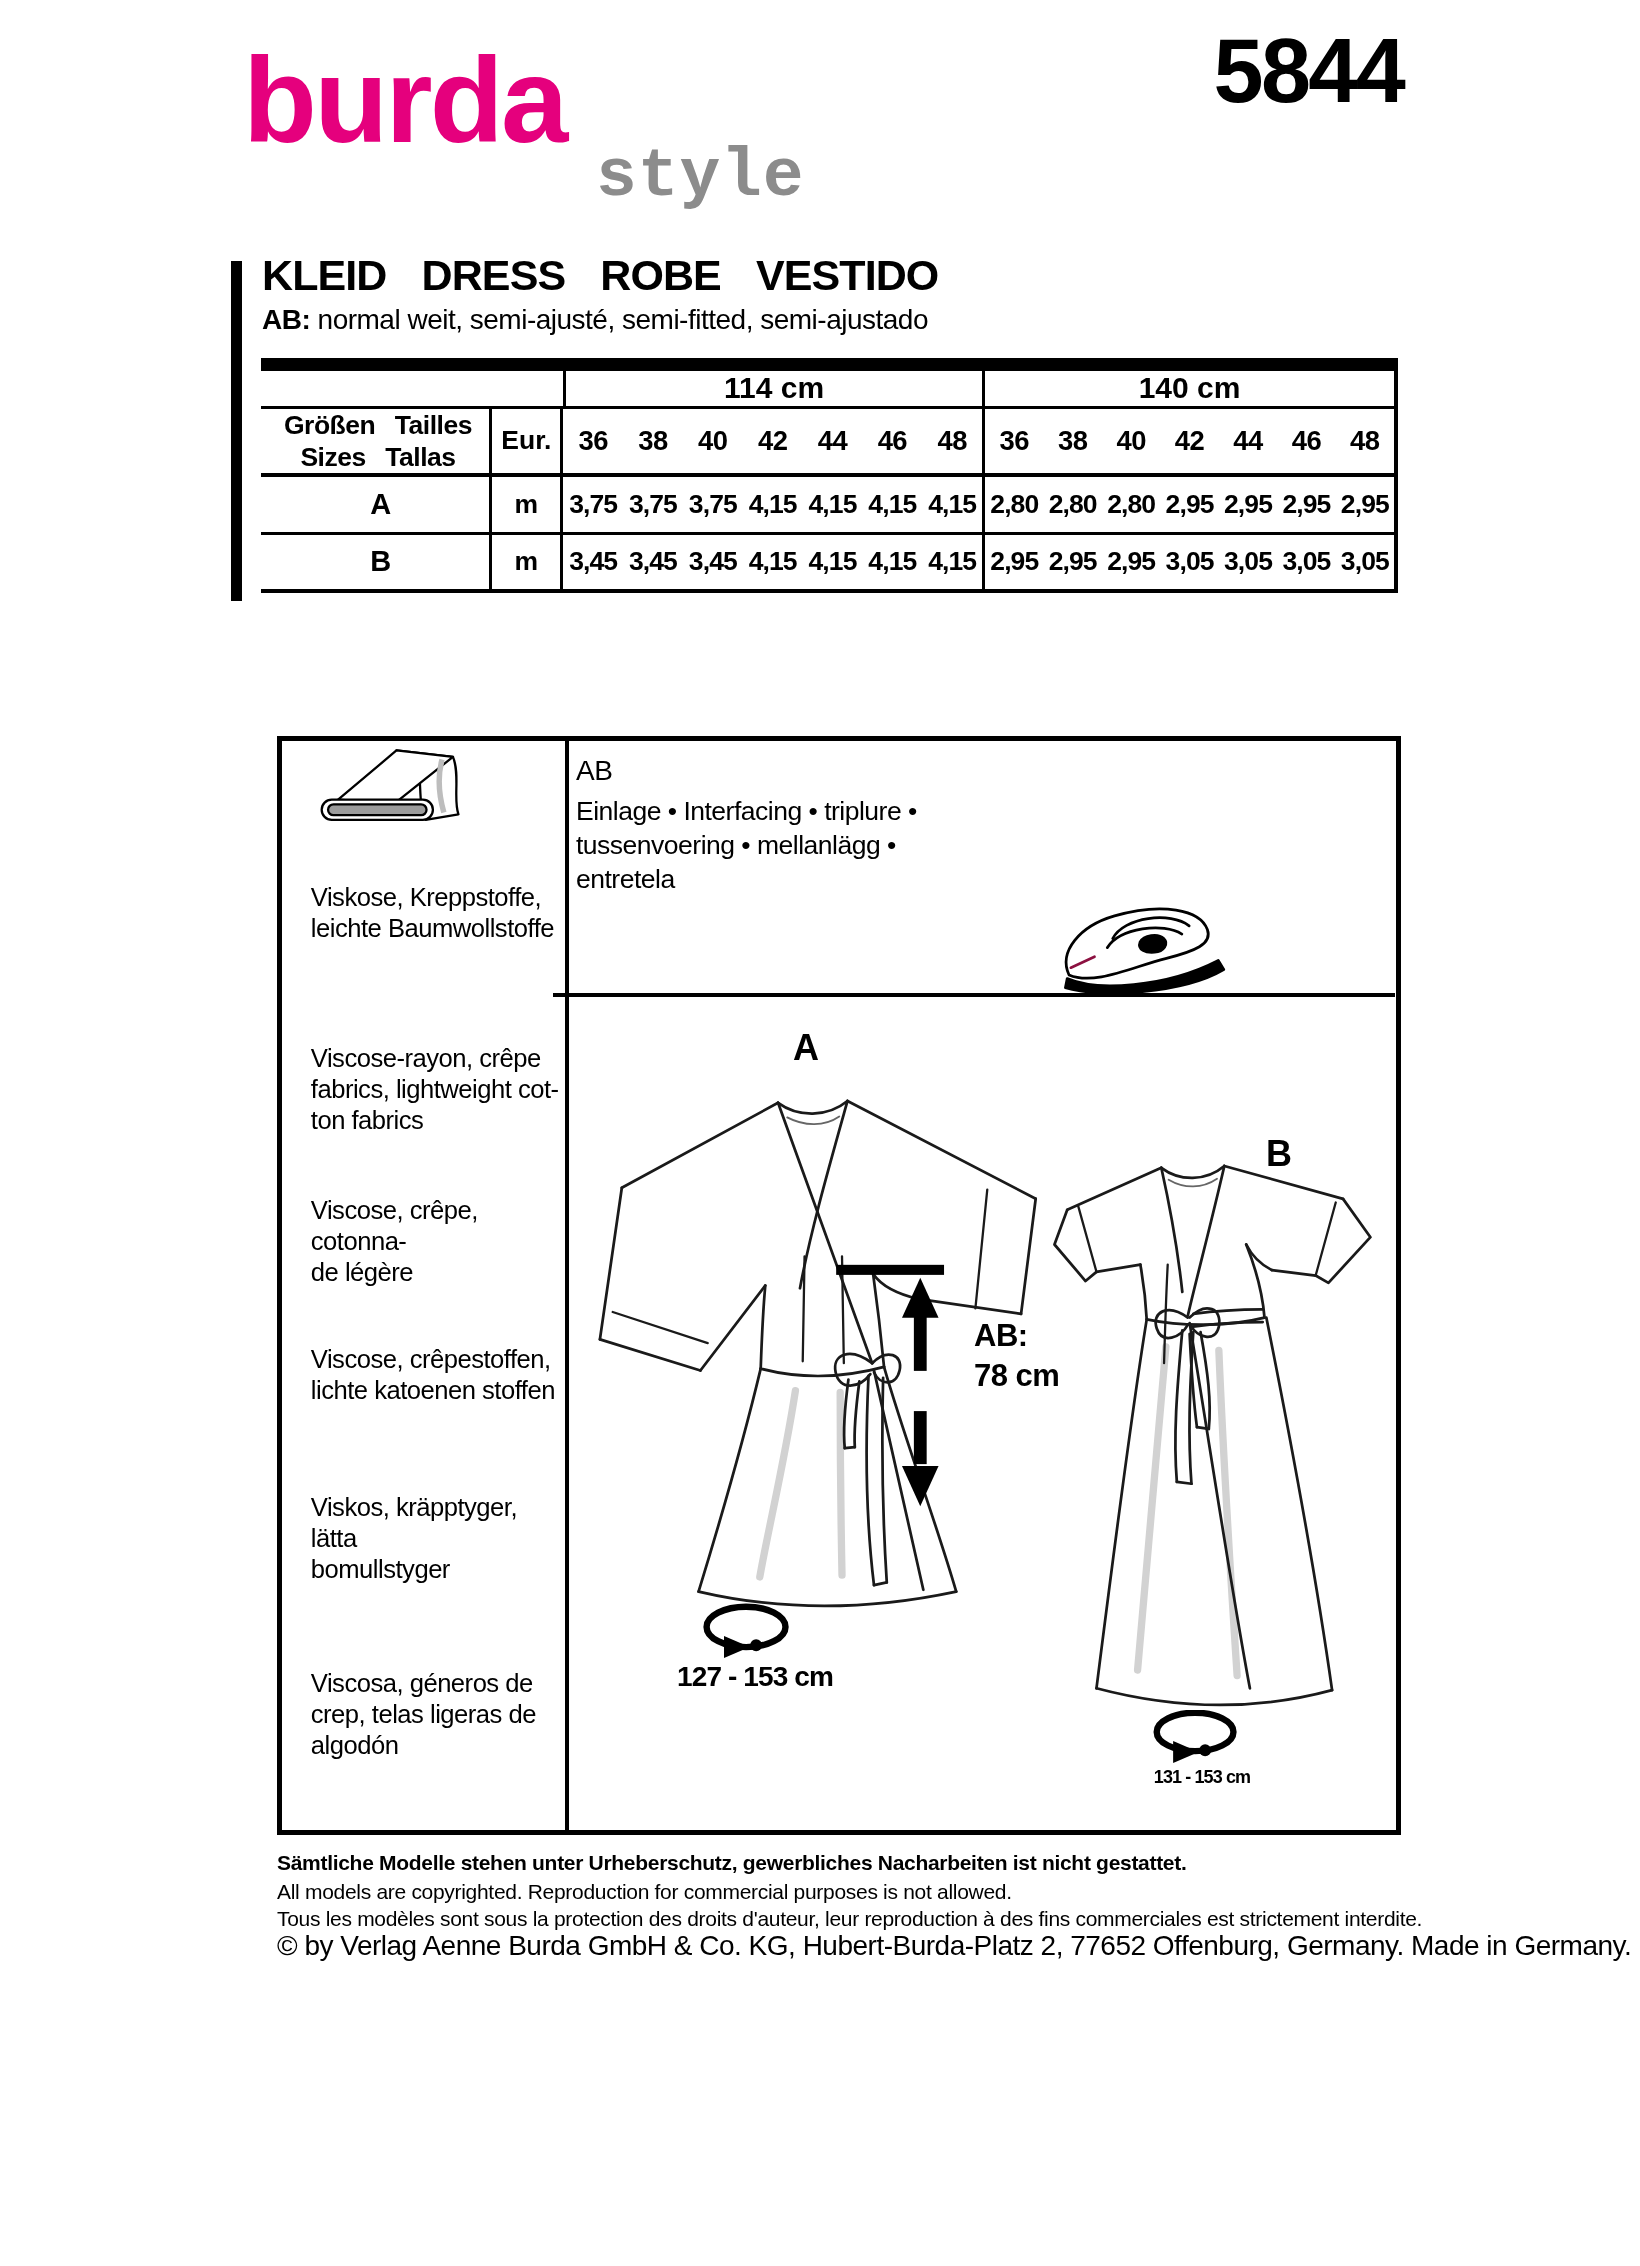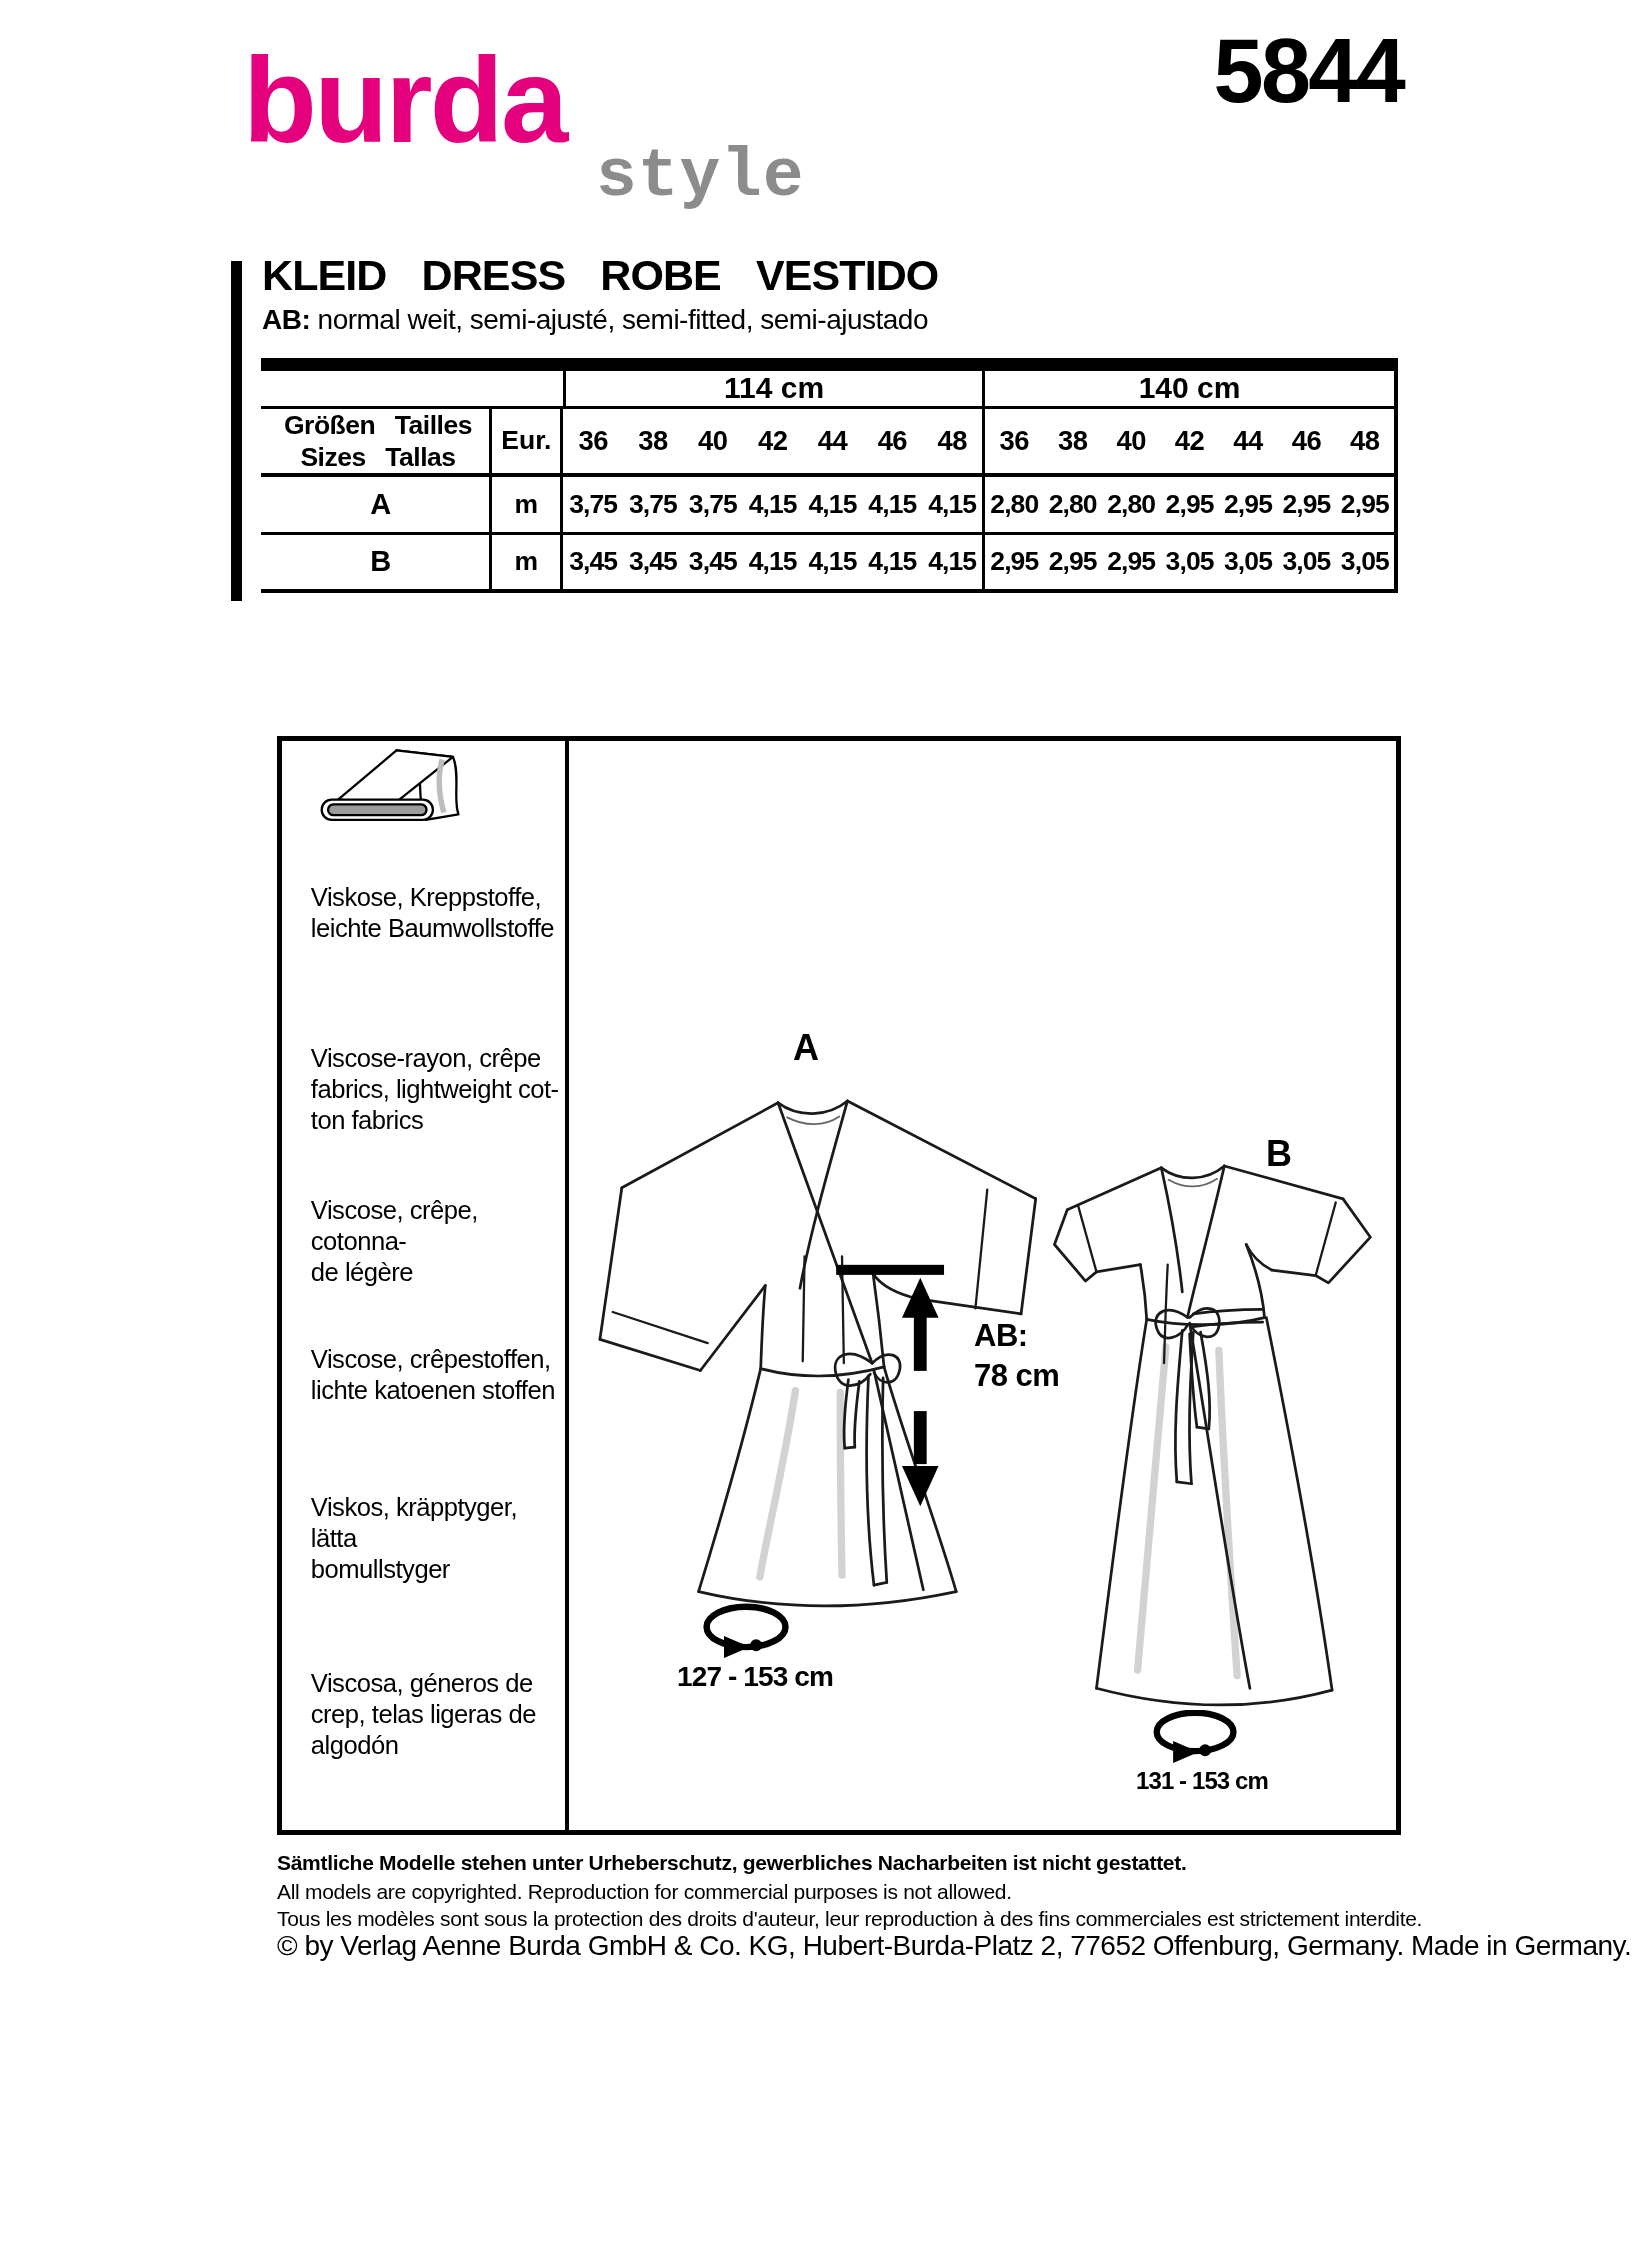--- a/index.html
+++ b/index.html
@@ -77,21 +77,21 @@
   }
   .ab-label{position:absolute;left:23px;top:13.7px;font-size:28px;letter-spacing:-0.5px;}
   .interfacing-text{position:absolute;left:23px;top:53px;font-size:26.5px;line-height:34px;letter-spacing:-0.5px;}
 
   .view-label{font-size:36px;font-weight:600;letter-spacing:-0.9px;}
   .label-a{left:793px;top:1027px;}
   .label-b{left:1266px;top:1133px;}
 
   .length-note{left:974px;top:1316px;font-size:31px;font-weight:600;line-height:40px;letter-spacing:-0.5px;}
   .hem-a-text{left:673px;top:1661px;width:164px;text-align:center;font-size:28px;font-weight:700;letter-spacing:-0.9px;}
-  .hem-b-text{left:1120px;top:1767px;width:164px;text-align:center;font-size:24px;font-weight:700;letter-spacing:-0.9px;}
+  .hem-b-text{left:1120px;top:1767px;width:164px;text-align:center;font-size:18px;font-weight:700;letter-spacing:-0.9px;}
 
   
   .foot-small{left:277px;font-size:21px;letter-spacing:-0.3px;}
   .f1{top:1851px;font-weight:bold;}
   .f2{top:1880px;}
   .f3{top:1907px;}
   .foot-copy{left:277px;top:1930px;font-size:28px;letter-spacing:-0.5px;}
 </style>
 </head>
 <body>
@@ -219,20 +219,36 @@
 de légère</div>
     <div class="fabric-item ml" style="top:603px">Viscose, crêpestoffen,
 lichte katoenen stoffen</div>
     <div class="fabric-item ml" style="top:751px">Viskos, kräpptyger, lätta
 bomullstyger</div>
     <div class="fabric-item ml" style="top:927px">Viscosa, géneros de
 crep, telas ligeras de
 algodón</div>
   </div>
 
+  <div class="interfacing-section">
+    <div class="ab-label">AB</div>
+    <div class="interfacing-text ml">Einlage • Interfacing • triplure •
+tussenvoering • mellanlägg •
+entretela</div>
+    <svg class="abs" style="left:503px;top:163px" width="219" height="91" viewBox="0 0 240 100">
+      <g stroke="#000" stroke-width="3" fill="#fff" stroke-linejoin="round" stroke-linecap="round">
+        <path d="M14 78 C2 52 26 24 64 13 C116 -2 158 6 166 28 C172 44 152 52 120 60 C84 69 42 90 14 78 Z"></path>
+        <path d="M62 38 C74 14 126 8 146 24" fill="none"></path>
+        <path d="M56 48 C70 26 118 20 138 33" fill="none"></path>
+        <path d="M92 42 C96 34 112 32 118 38 C124 44 118 52 108 53 C98 54 89 50 92 42 Z" fill="#000"></path>
+        <path d="M12 82 C44 96 120 92 178 62 L184 72 C140 98 48 104 10 92 Z" fill="#000"></path>
+        <path d="M16 70 L42 58" stroke="#8c1040" fill="none"></path>
+      </g>
+    </svg>
+  </div>
 </div>
 
 <div class="abs view-label label-a">A</div>
 <div class="abs view-label label-b">B</div>
 
 <svg class="abs" style="left:565px;top:1069px" width="512" height="592" viewBox="0 0 560 648">
   <g stroke="#1a1a1a" stroke-width="3" fill="none" stroke-linejoin="round" stroke-linecap="round">
 
     <g stroke="#d2d2d2" stroke-width="8">
       <path d="M252 352 C240 430 222 505 213 556"></path>

